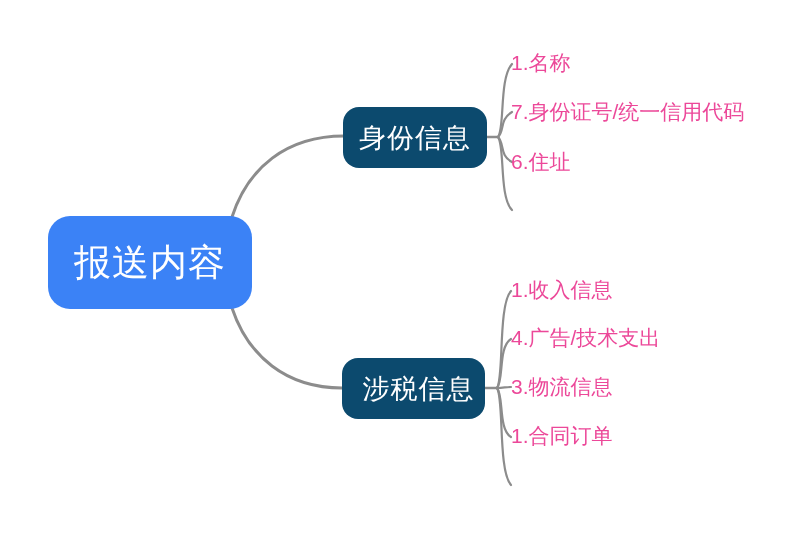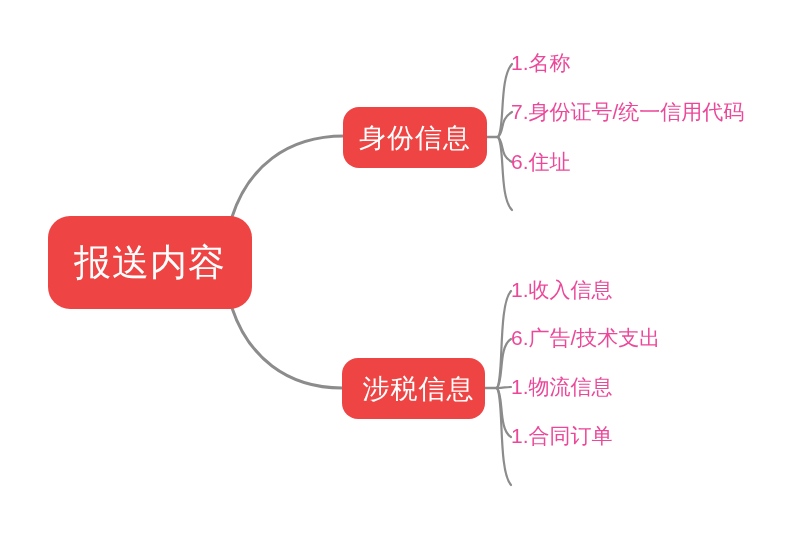--- a/index.html
+++ b/index.html
@@ -31,27 +31,27 @@
     color: #ffffff;
     box-sizing: border-box;
     cursor: pointer;
     user-select: none;
   }
   .root-topic {
     left: 48px;
     top: 216px;
     width: 204px;
     height: 93px;
-    background: #ef4444;
+    background: #3b82f6;
     border-radius: 22px;
     font-size: 37px;
     letter-spacing: 1px;
   }
   .branch-topic {
-    background: #ef4444;
+    background: #0c4a6e;
     border-radius: 16px;
     font-size: 27px;
     letter-spacing: 1px;
   }
   .branch-0 {
     left: 343px;
     top: 107px;
     width: 144px;
     height: 61px;
   }
@@ -104,17 +104,17 @@
   <div class="topic root-topic">报送内容</div>
 
   <div class="topic branch-topic branch-0">身份信息</div>
   <div class="topic branch-topic branch-1">涉税信息</div>
 
   <div class="leaf" style="top:49px">1.名称</div>
   <div class="leaf" style="top:98px">7.身份证号/统一信用代码</div>
   <div class="leaf" style="top:148px">6.住址</div>
 
   <div class="leaf" style="top:276px">1.收入信息</div>
-  <div class="leaf" style="top:324px">6.广告/技术支出</div>
-  <div class="leaf" style="top:373px">1.物流信息</div>
+  <div class="leaf" style="top:324px">4.广告/技术支出</div>
+  <div class="leaf" style="top:373px">3.物流信息</div>
   <div class="leaf" style="top:422px">1.合同订单</div>
 
 </div>
 
 </body></html>

